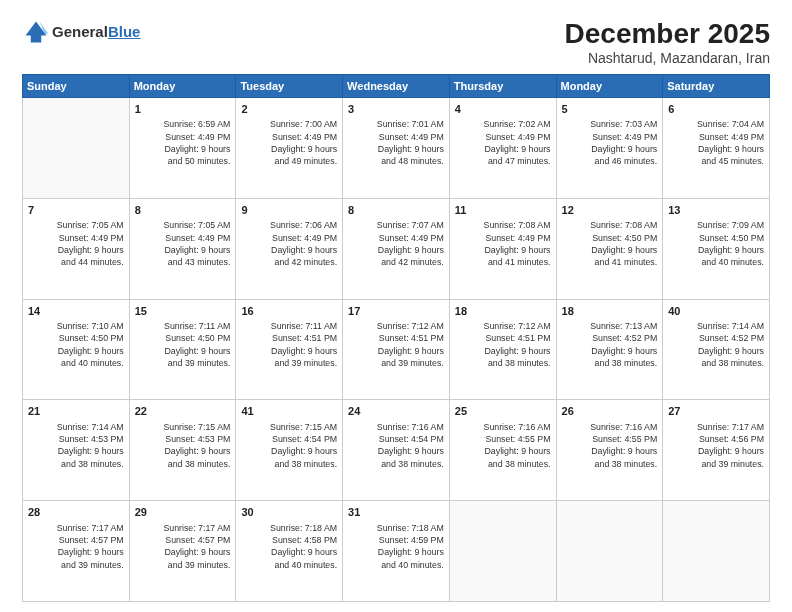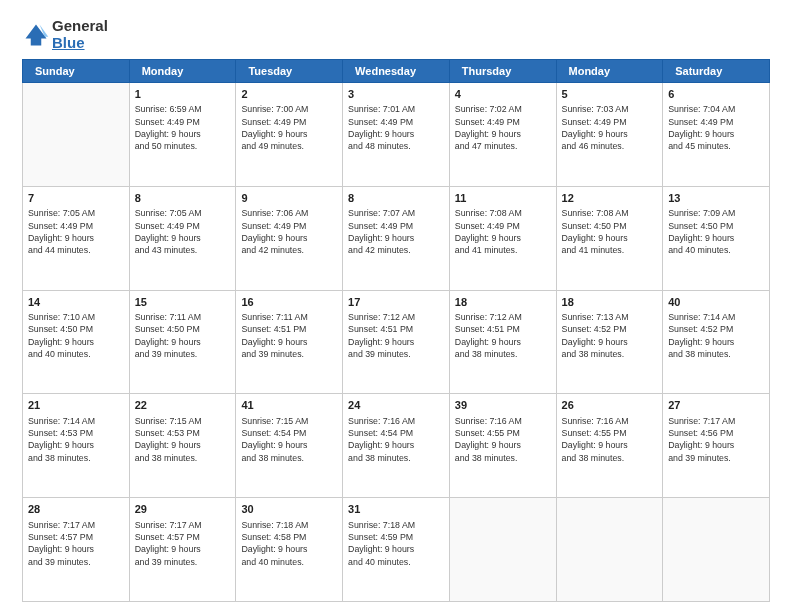--- a/index.html
+++ b/index.html
@@ -23,21 +23,21 @@
       align-items: flex-start;
       margin-bottom: 8px;
     }
     .logo {
       display: flex;
       align-items: center;
       gap: 0px;
     }
     .logo-text {
       display: flex;
-      flex-direction: column;
+      flex-direction: row;
       line-height: 1.1;
     }
     .logo-general {
       font-size: 15px;
       font-weight: bold;
       color: #333;
     }
     .logo-blue {
       font-size: 15px;
       font-weight: bold;
@@ -64,21 +64,21 @@
     }
     .calendar {
       flex: 1;
       border-collapse: collapse;
       width: 100%;
       font-size: 9.5px;
     }
     .calendar thead tr th {
       background: #2a6db5;
       color: #fff;
-      padding: 5px 12px;
+      padding: 5px 4px;
       text-align: left;
       font-size: 11px;
       font-weight: bold;
       border: 1px solid #1a5da5;
     }
     .calendar tbody tr td {
       border: 1px solid #ccc;
       vertical-align: top;
       padding: 4px 5px;
       width: calc(100% / 7);
@@ -92,37 +92,42 @@
     .day-num {
       font-size: 11px;
       font-weight: bold;
       display: block;
       margin-bottom: 1px;
     }
     .day-info {
       font-size: 8.8px;
       color: #333;
       line-height: 1.4;
+      text-align: right;
     }
   </style>
 </head>
 <body>
 
 <div class="page">
   <div class="header">
     <div class="logo">
       <svg class="logo-icon" viewBox="0 0 32 32" xmlns="http://www.w3.org/2000/svg">
         <polygon points="16,4 28,20 22,20 22,28 10,28 10,20 4,20" fill="#2a6db5"></polygon>
         <polygon points="20,4 30,18 26,18" fill="#5aacee" opacity="0.7"></polygon>
       </svg>
       <div class="logo-text">
         <span class="logo-general">General</span>
         <span class="logo-blue">Blue</span>
       </div>
     </div>
+    <div class="title-block">
+      <h1>December 2025</h1>
+      <h2>Nashtarud, Mazandaran, Iran</h2>
+    </div>
   </div>
 
   <table class="calendar">
     <thead>
       <tr>
       <th>Sunday</th>
           <th>Monday</th>
           <th>Tuesday</th>
           <th>Wednesday</th>
           <th>Thursday</th>
@@ -229,21 +234,21 @@
           </td>
           <td>
             <span class="day-num">41</span>
             <div class="day-info">Sunrise: 7:15 AM<br>Sunset: 4:54 PM<br>Daylight: 9 hours<br>and 38 minutes.</div>
           </td>
           <td>
             <span class="day-num">24</span>
             <div class="day-info">Sunrise: 7:16 AM<br>Sunset: 4:54 PM<br>Daylight: 9 hours<br>and 38 minutes.</div>
           </td>
           <td>
-            <span class="day-num">39</span>
+            <span class="day-num">25</span>
             <div class="day-info">Sunrise: 7:16 AM<br>Sunset: 4:55 PM<br>Daylight: 9 hours<br>and 38 minutes.</div>
           </td>
           <td>
             <span class="day-num">26</span>
             <div class="day-info">Sunrise: 7:16 AM<br>Sunset: 4:55 PM<br>Daylight: 9 hours<br>and 38 minutes.</div>
           </td>
           <td>
             <span class="day-num">27</span>
             <div class="day-info">Sunrise: 7:17 AM<br>Sunset: 4:56 PM<br>Daylight: 9 hours<br>and 39 minutes.</div>
           </td>

